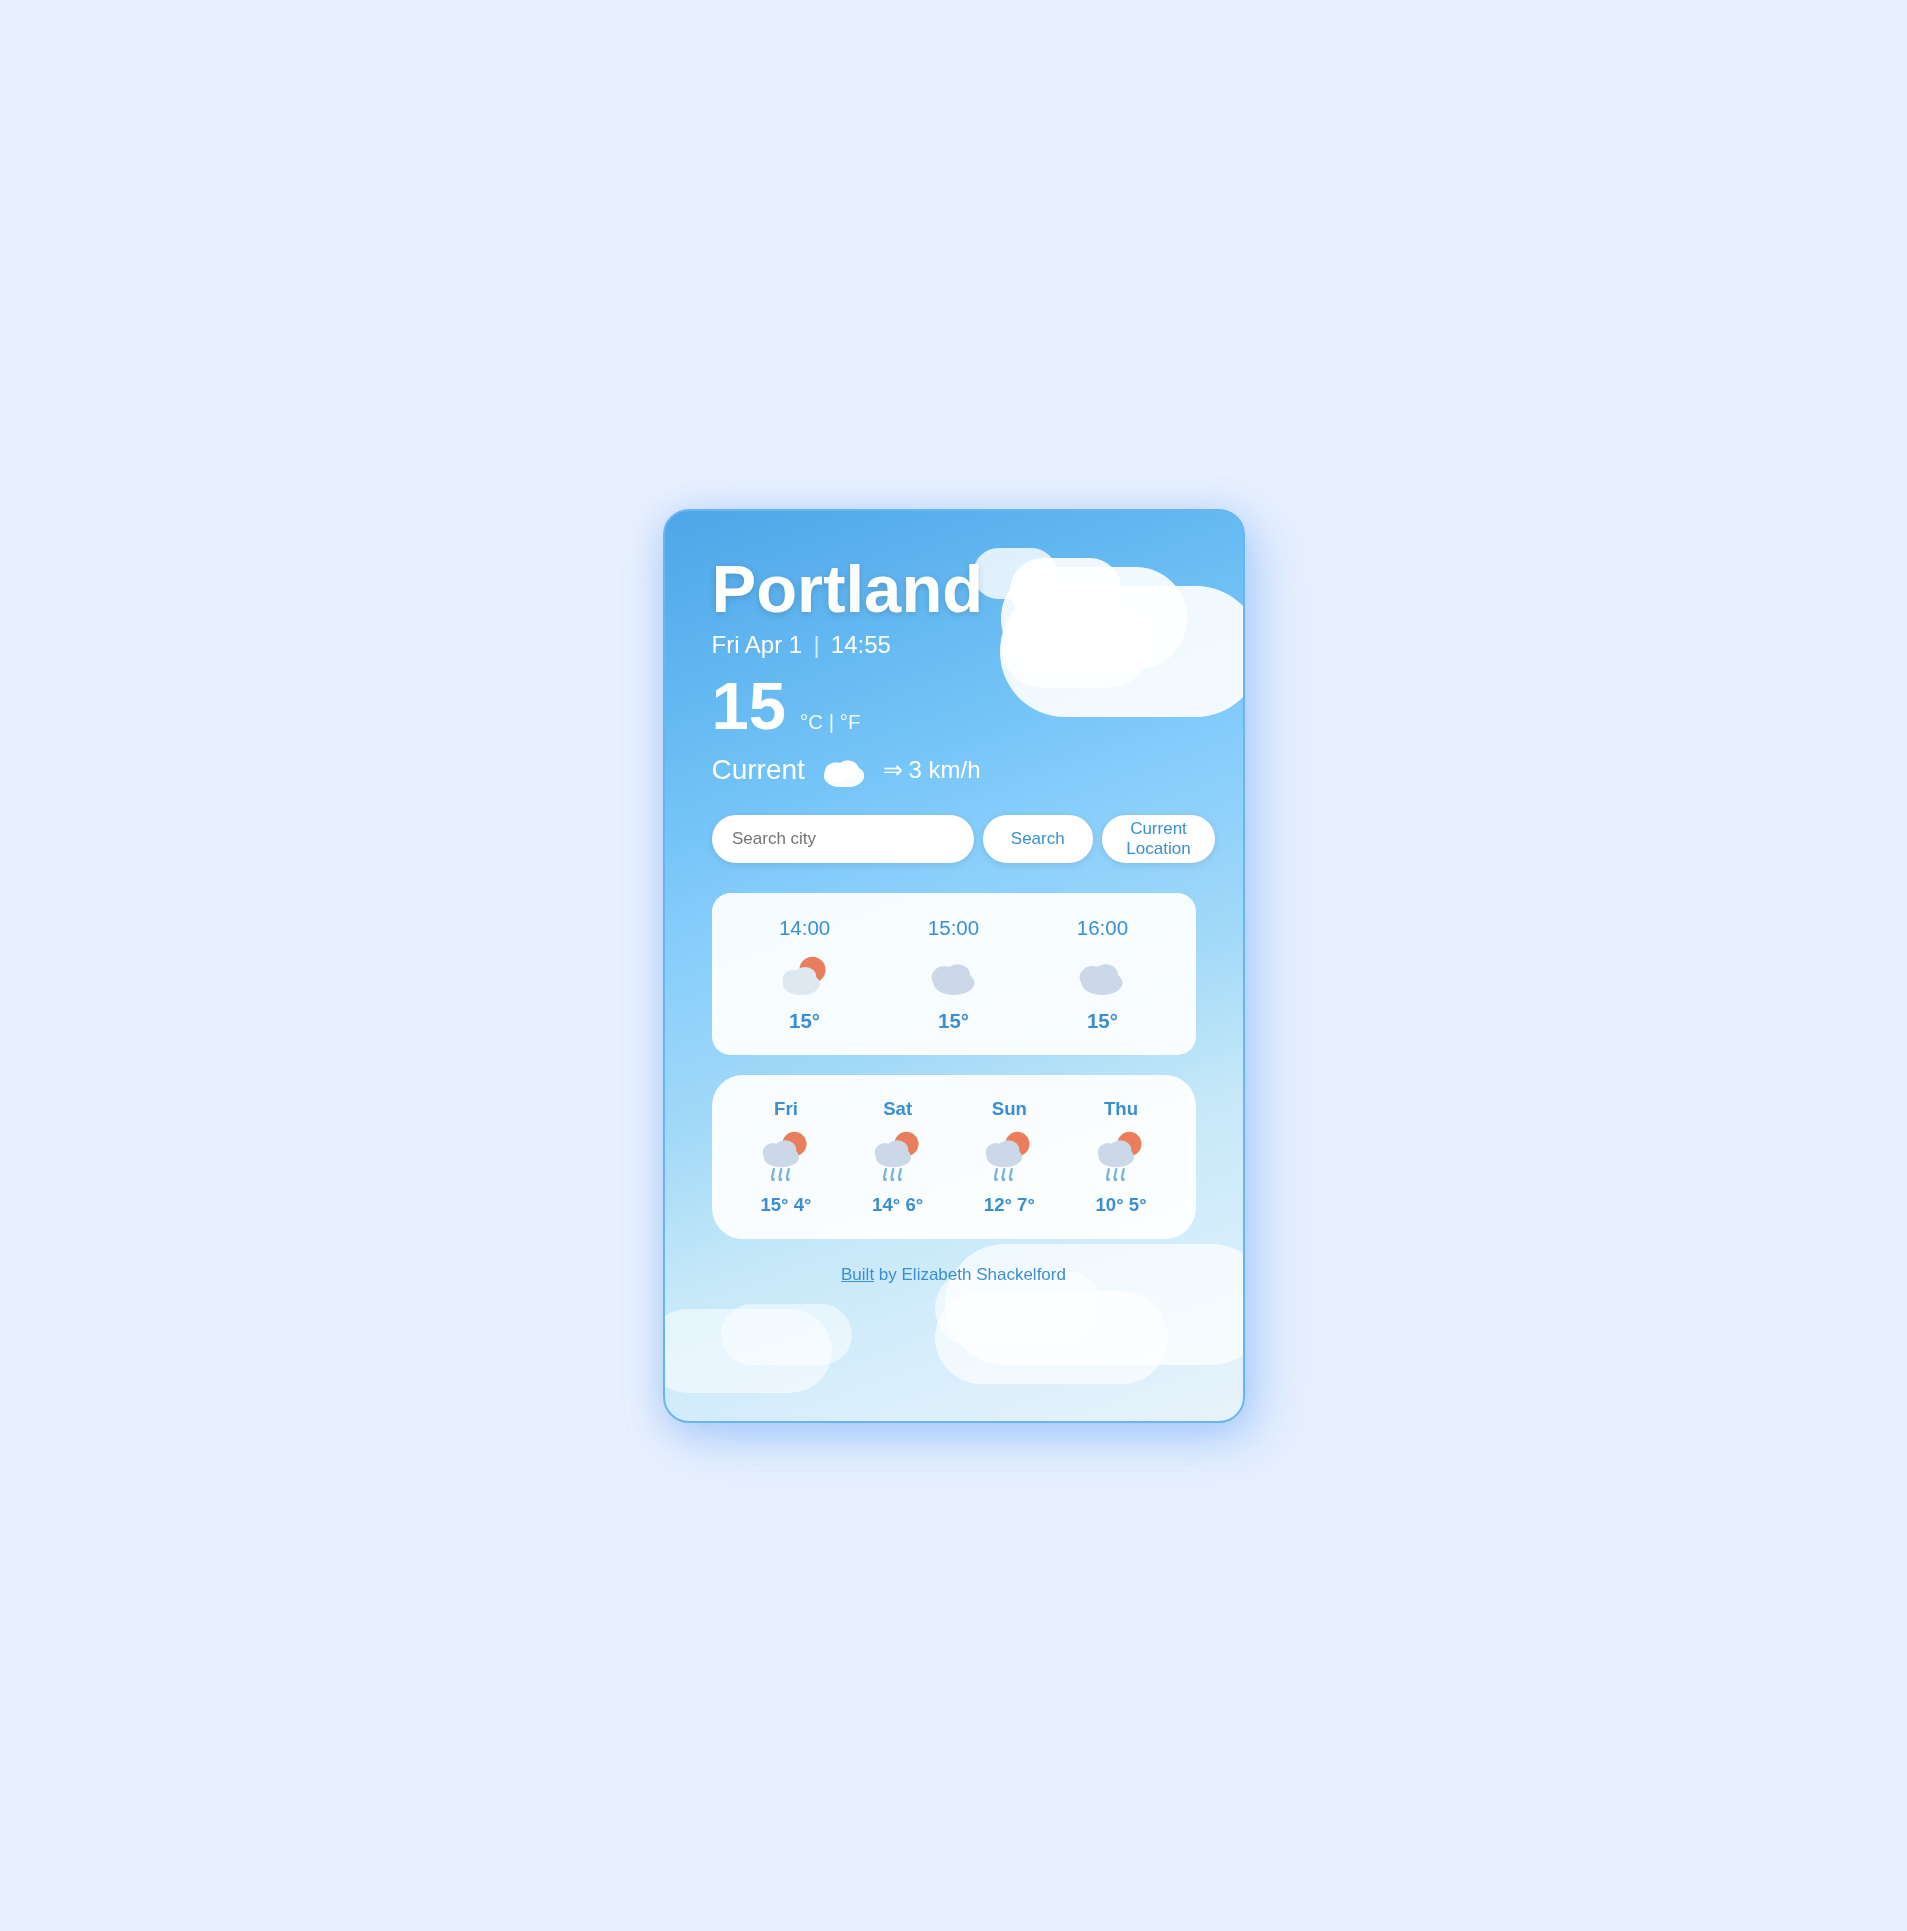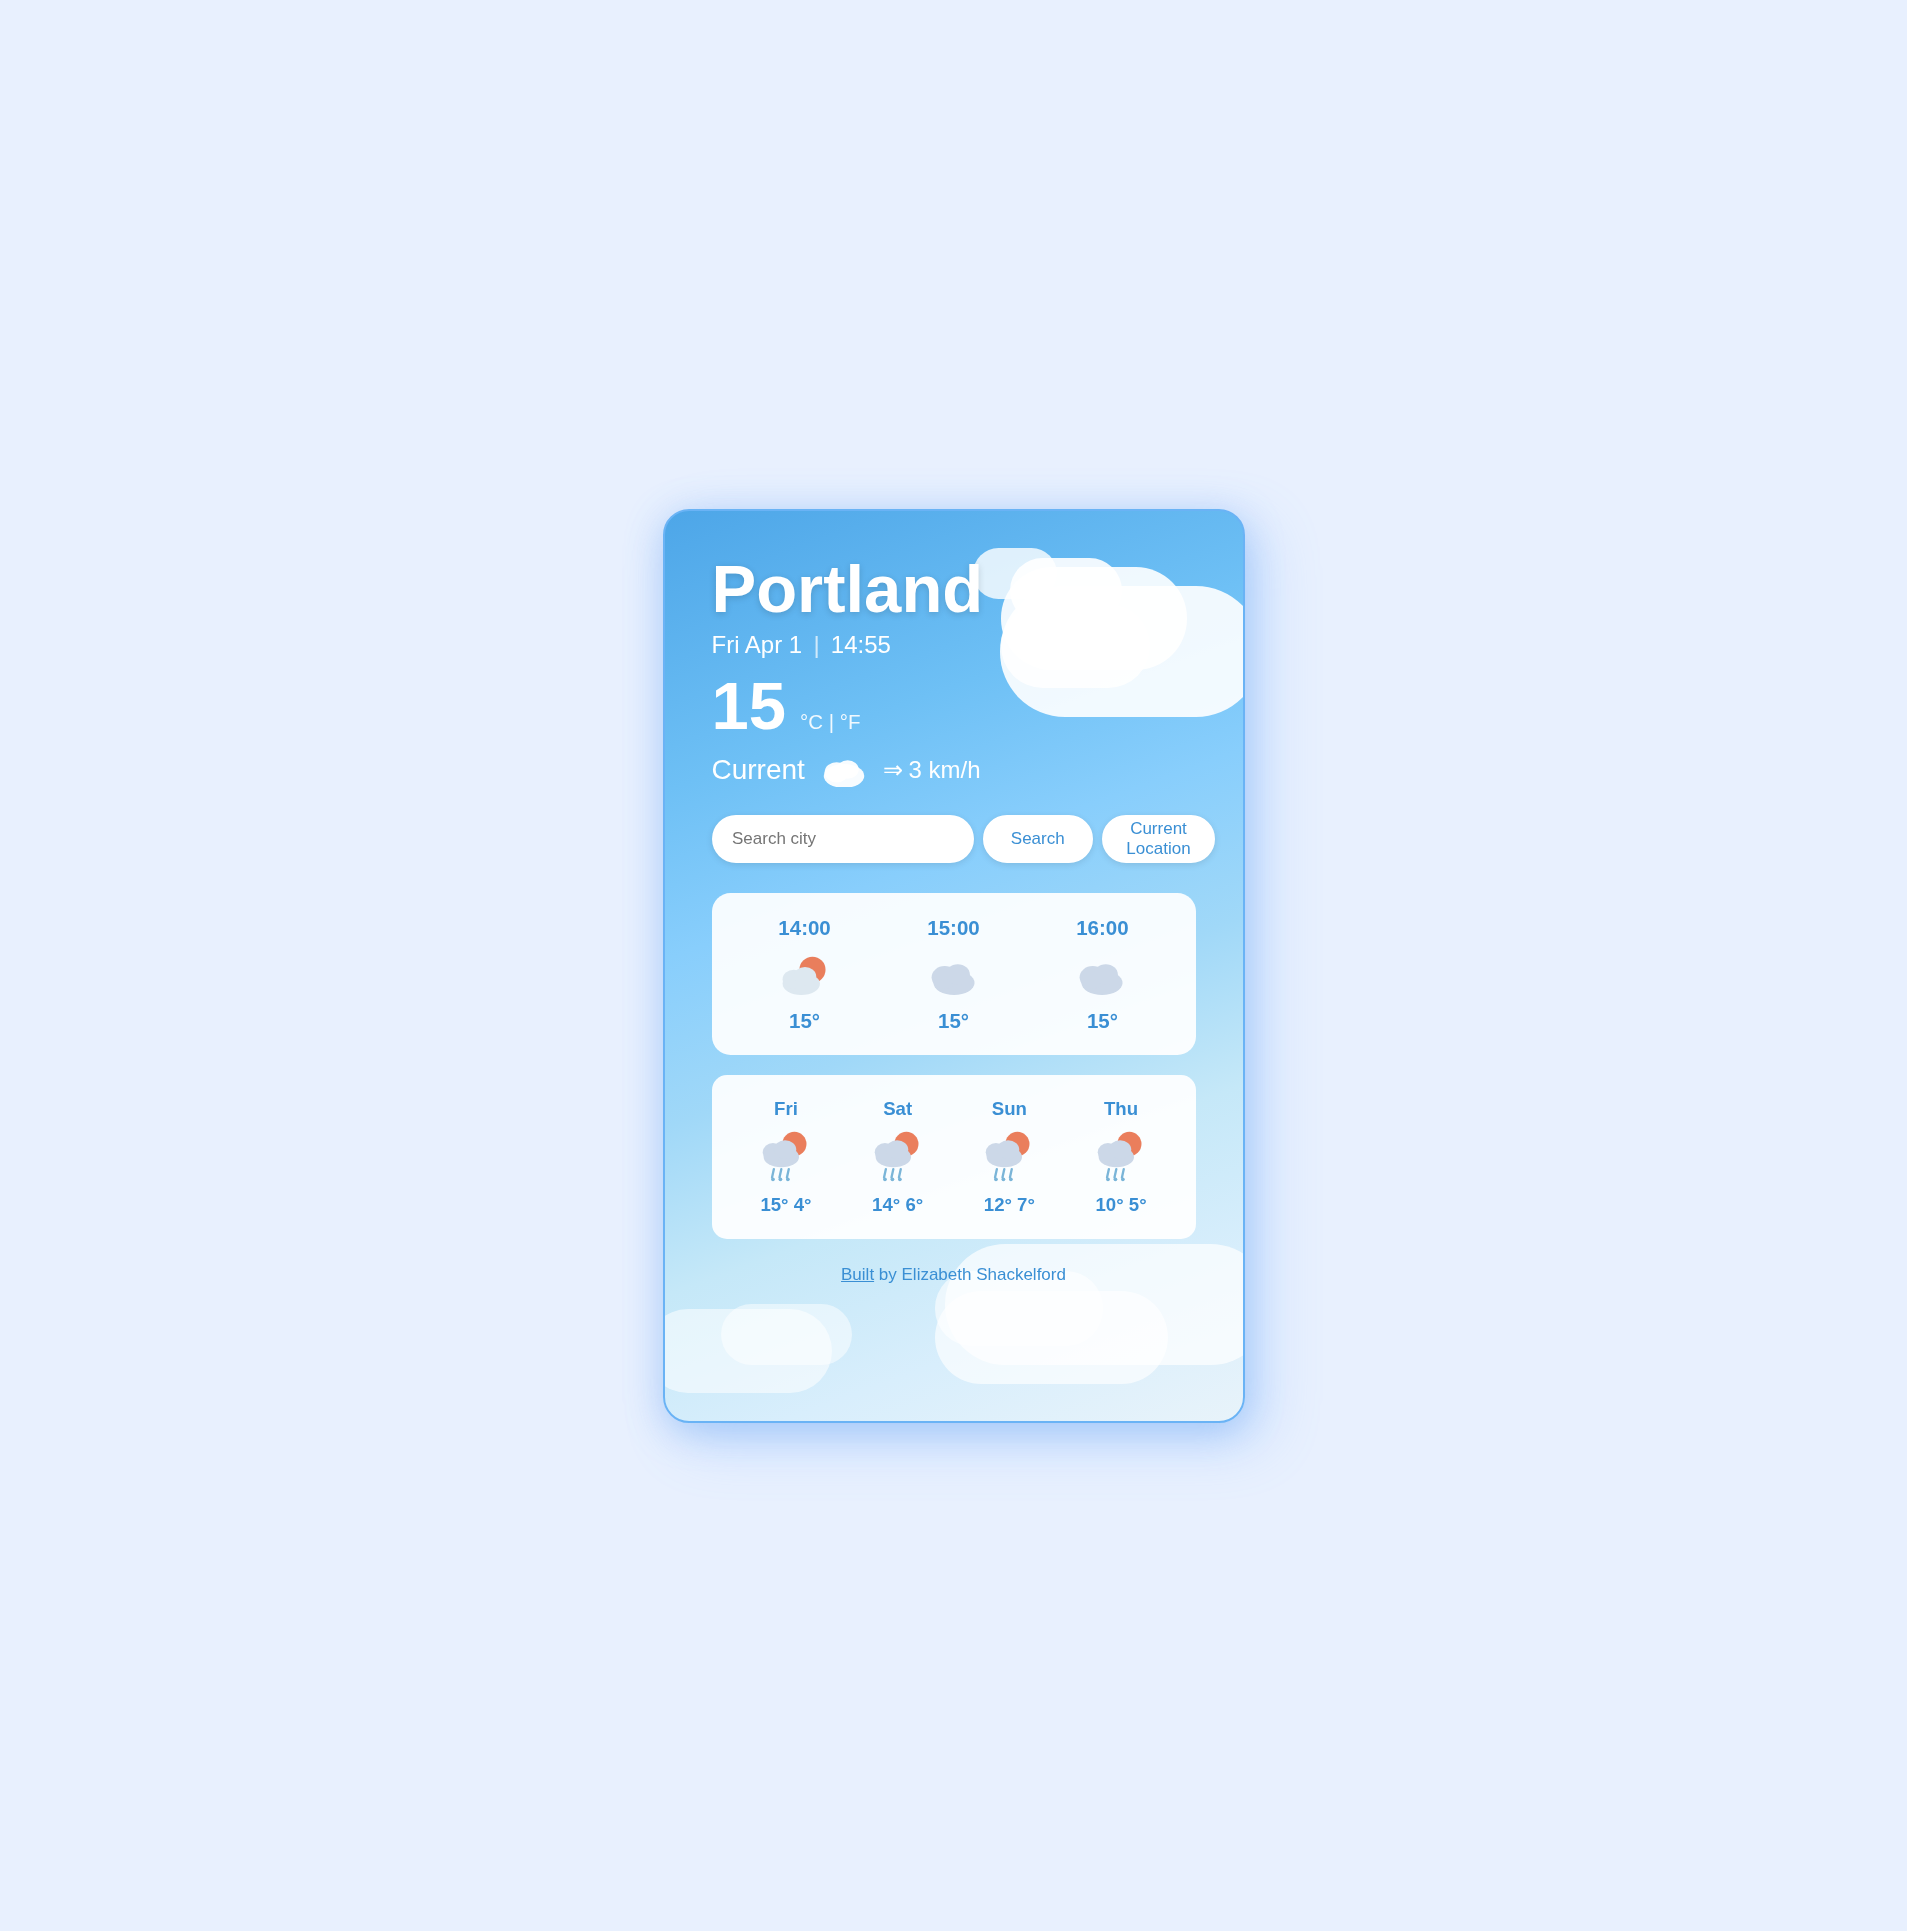--- a/index.html
+++ b/index.html
@@ -190,34 +190,34 @@
 
     .hour-item {
       display: flex;
       flex-direction: column;
       align-items: center;
       gap: 11.2px;
     }
 
     .hour-time {
       font-size: 20.5px;
-      font-weight: 700;
+      font-weight: 400;
       color: #3a8fd4;
     }
 
     .hour-temp {
       font-size: 20.5px;
       font-weight: 600;
       color: #3a8fd4;
     }
 
     
     .daily-panel {
       background: rgba(255,255,255,0.92);
-      border-radius: 15px;
+      border-radius: 31px;
       padding: 22.4px 18.6px;
       margin-bottom: 26px;
       display: flex;
       justify-content: space-around;
       margin-top: 20px;
     }
 
     .day-item {
       display: flex;
       flex-direction: column;

